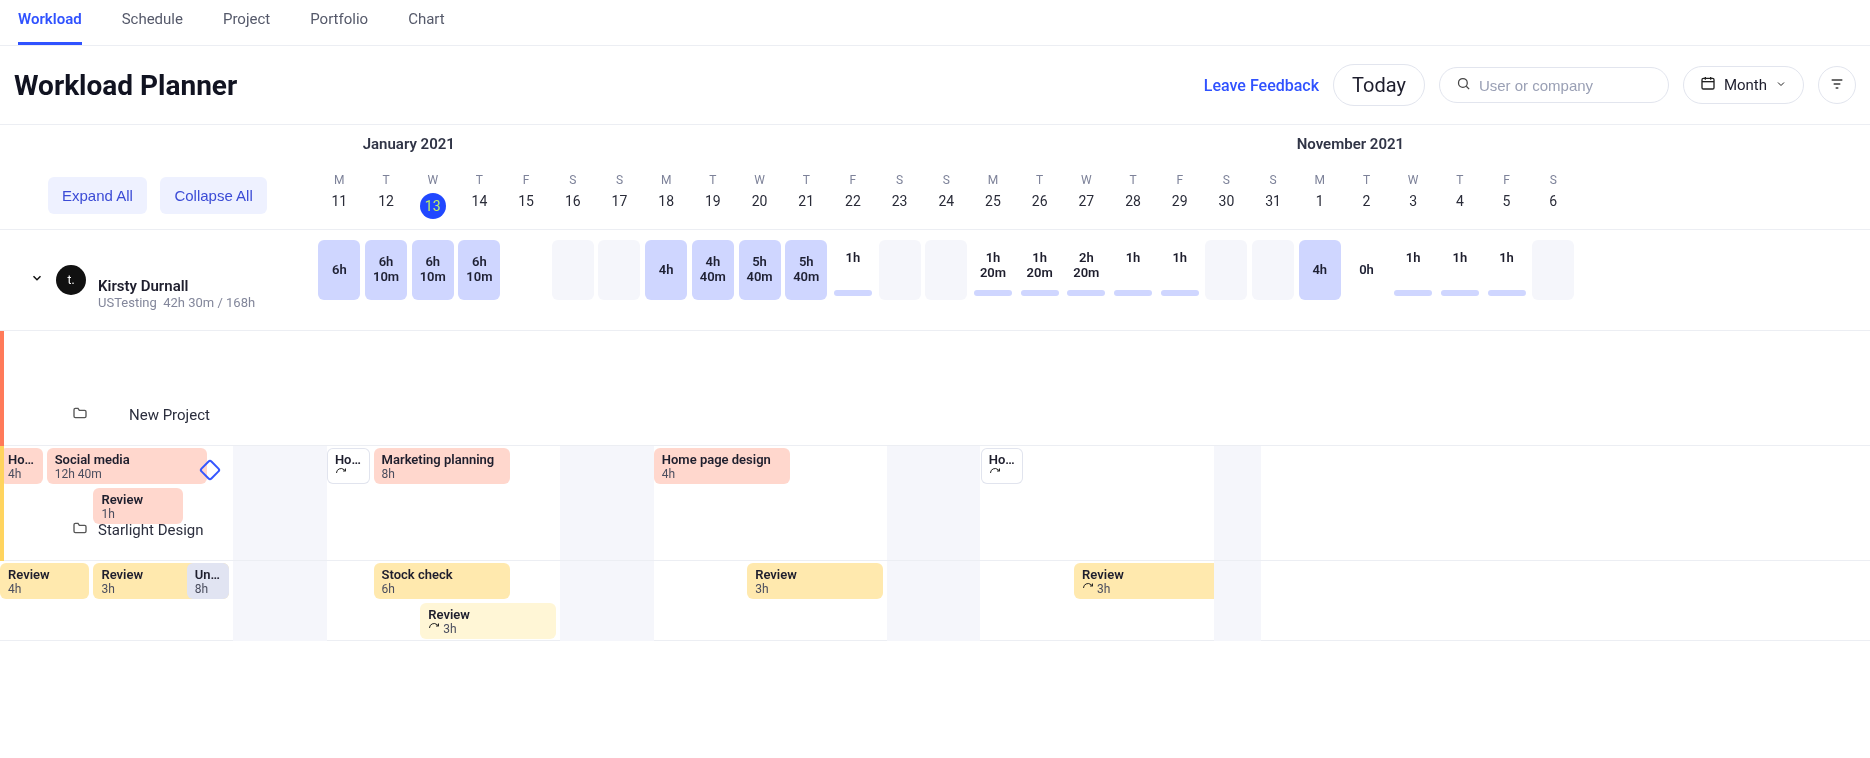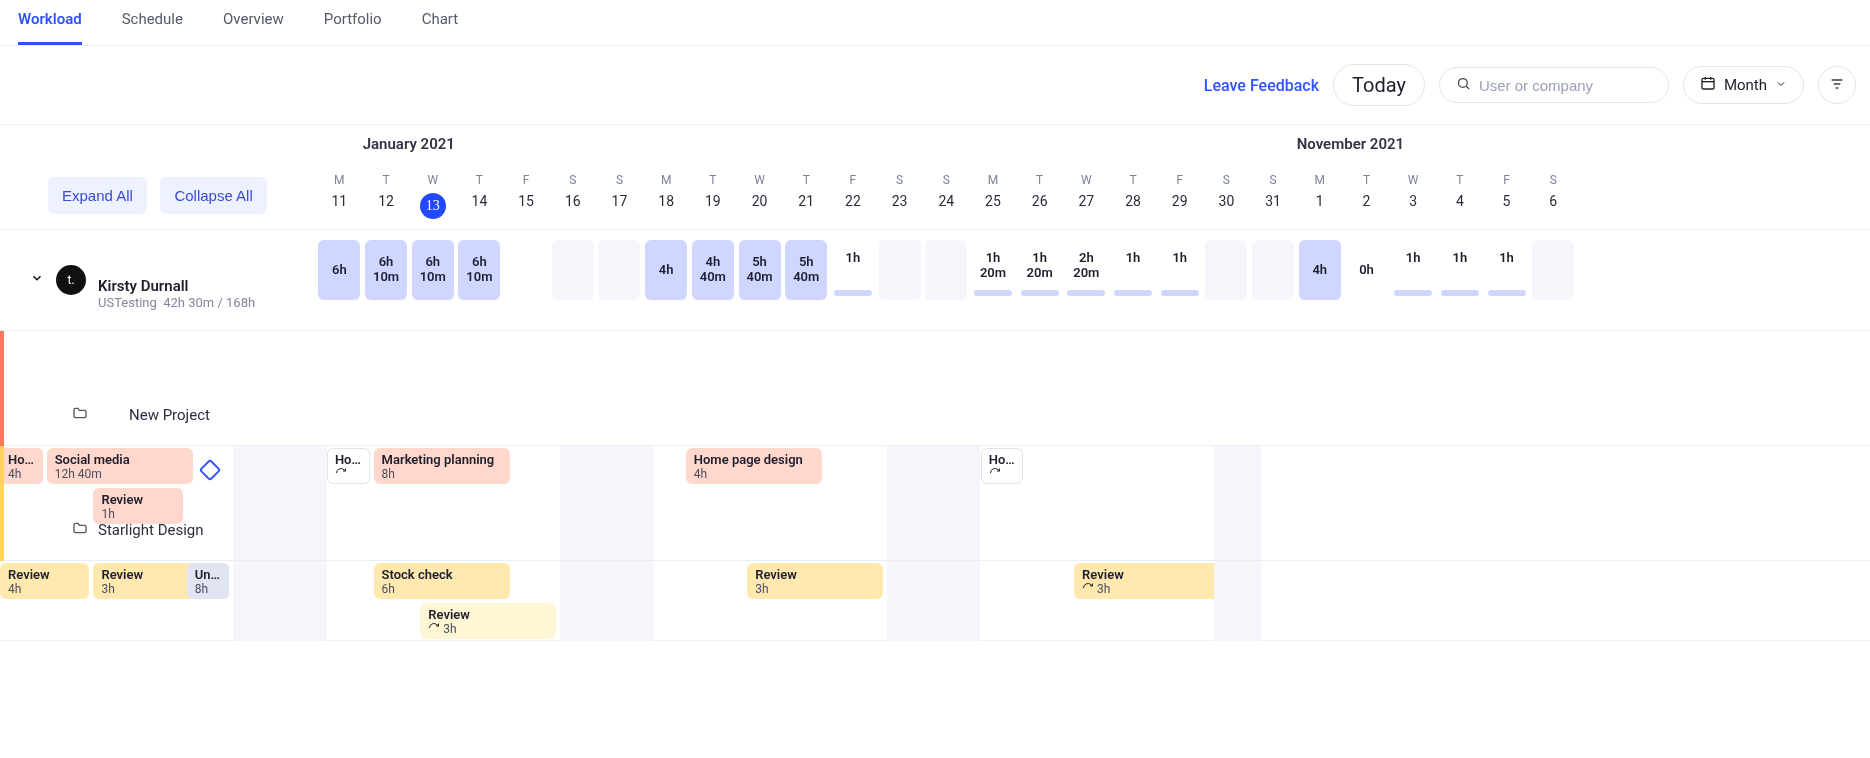--- a/index.html
+++ b/index.html
@@ -24,21 +24,21 @@
   .monthrow .side { padding:12px 18px; }
   .monthrow .grid { position:relative; height:40px; }
   .monthlabel { position:absolute; top:10px; font-size:15px; font-weight:600; color:#303446; }
   .headrow { border-bottom:1px solid #eceef3; }
   .headrow .side { padding:12px 0 12px 48px; }
   .btnlite { background:#eef1ff; color:#3b4bd6; border:none; border-radius:6px; padding:10px 14px; font-size:15px; font-weight:500; cursor:pointer; margin-right:10px; }
   .daycols { display:flex; }
   .daycol { width:46.7px; text-align:center; padding:8px 0 10px 0; }
   .dayname { font-size:12px; color:#7d8299; }
   .daynum { font-size:14px; color:#2a2c39; margin-top:6px; }
-  .daynum.today { background:#2148ff; color:#ffffff; border-radius:50%; width:26px; height:26px; line-height:26px; display:inline-block;font-family:Liberation Serif, serif; }
+  .daynum.today { background:#2148ff; color:#bef264; border-radius:50%; width:26px; height:26px; line-height:26px; display:inline-block; }
   
   .personrow { border-bottom:1px solid #eceef3; }
   .personrow .side { display:flex; align-items:center; gap:12px; padding:20px 10px 20px 30px; }
   .avatar { width:30px; height:30px; border-radius:50%; background:#111; color:#fff; font-size:12px; display:flex; align-items:center; justify-content:center; }
   .pname { font-weight:600; font-size:15px;margin-top:27px; }
   .pmeta { font-size:13px; color:#83879b; }
   .loads { display:flex; padding:10px 0; }
   .loadcell { width:46.7px; display:flex; justify-content:center; }
   .loadbox { width:42px; border-radius:6px; text-align:center; font-size:13px; font-weight:600; color:#1e2033; padding:6px 0; display:flex; flex-direction:column; justify-content:center; line-height:1.15; }
   .loadbox.blue { background:#cfd6ff; height:60px; }
@@ -68,26 +68,27 @@
   
   .bgcols { position:absolute; inset:0; display:flex; pointer-events:none; }
   .bgcols > div { width:46.7px; }
 </style>
 </head>
 <body>
 
 <div class="tabs" id="tabs">
     <div class="tab active">Workload</div>
     <div class="tab">Schedule</div>
-    <div class="tab">Overview</div>
+    <div class="tab">Project</div>
     <div class="tab">Portfolio</div>
     <div class="tab">Chart</div>
   </div>
 
 <div class="hdr">
+  <div class="title">Workload Planner</div>
   <div class="hdr-right">
     <div class="feedback">Leave Feedback</div>
     <div class="pill">Today</div>
     <div class="search">
       <span>
         <svg width="15" height="15" viewBox="0 0 24 24" fill="none" stroke="#444" stroke-width="2">
             <circle cx="11" cy="11" r="7"></circle>
             <line x1="21" y1="21" x2="16.5" y2="16.5"></line>
           </svg>
       </span>
@@ -411,37 +412,37 @@
             <div style="height:115px;"></div>
             <div style="height:115px;"></div>
             <div style="height:115px;"></div>
             <div style="height:115px;"></div>
             <div style="height:115px;background:#f5f6fb;"></div>
           </div>
           <div class="task c-orange" style="left: 0px; top: 2px; width: 42.7px; height: 36px;">
             <div class="t-title">Ho…</div>
             <div class="t-dur">4h</div>
           </div>
-          <div class="task c-orange" style="left: 46.7px; top: 2px; width: 146px; height: 36px;">
+          <div class="task c-orange" style="left: 46.7px; top: 2px; width: 160px; height: 36px;">
             <div class="t-title">Social media</div>
             <div class="t-dur">12h 40m</div>
           </div>
           <div class="milestone" style="left: 202.15px; top: 16px;"></div>
           <div class="task c-white" style="left: 326.9px; top: 2px; width: 42.7px; height: 36px;">
             <div class="t-title">Ho…</div>
             <div class="t-dur"><span class="recur"><svg width="12" height="12" viewBox="0 0 24 24" fill="none" stroke="#222" stroke-width="2">
                   <path d="M3 12a9 9 0 0 1 15-6.7L21 8"></path>
                   <polyline points="21 3 21 8 16 8"></polyline>
                 </svg></span>4..</div>
           </div>
           <div class="task c-orange" style="left: 373.6px; top: 2px; width: 136.1px; height: 36px;">
             <div class="t-title">Marketing planning</div>
             <div class="t-dur">8h</div>
           </div>
-          <div class="task c-orange" style="left: 653.8px; top: 2px; width: 136.1px; height: 36px; margin-left: 32px;">
+          <div class="task c-orange" style="left: 653.8px; top: 2px; width: 136.1px; height: 36px;">
             <div class="t-title">Home page design</div>
             <div class="t-dur">4h</div>
           </div>
           <div class="task c-white" style="left: 980.7px; top: 2px; width: 42.7px; height: 36px;">
             <div class="t-title">Ho…</div>
             <div class="t-dur"><span class="recur"><svg width="12" height="12" viewBox="0 0 24 24" fill="none" stroke="#222" stroke-width="2">
                   <path d="M3 12a9 9 0 0 1 15-6.7L21 8"></path>
                   <polyline points="21 3 21 8 16 8"></polyline>
                 </svg></span>4..</div>
           </div>

